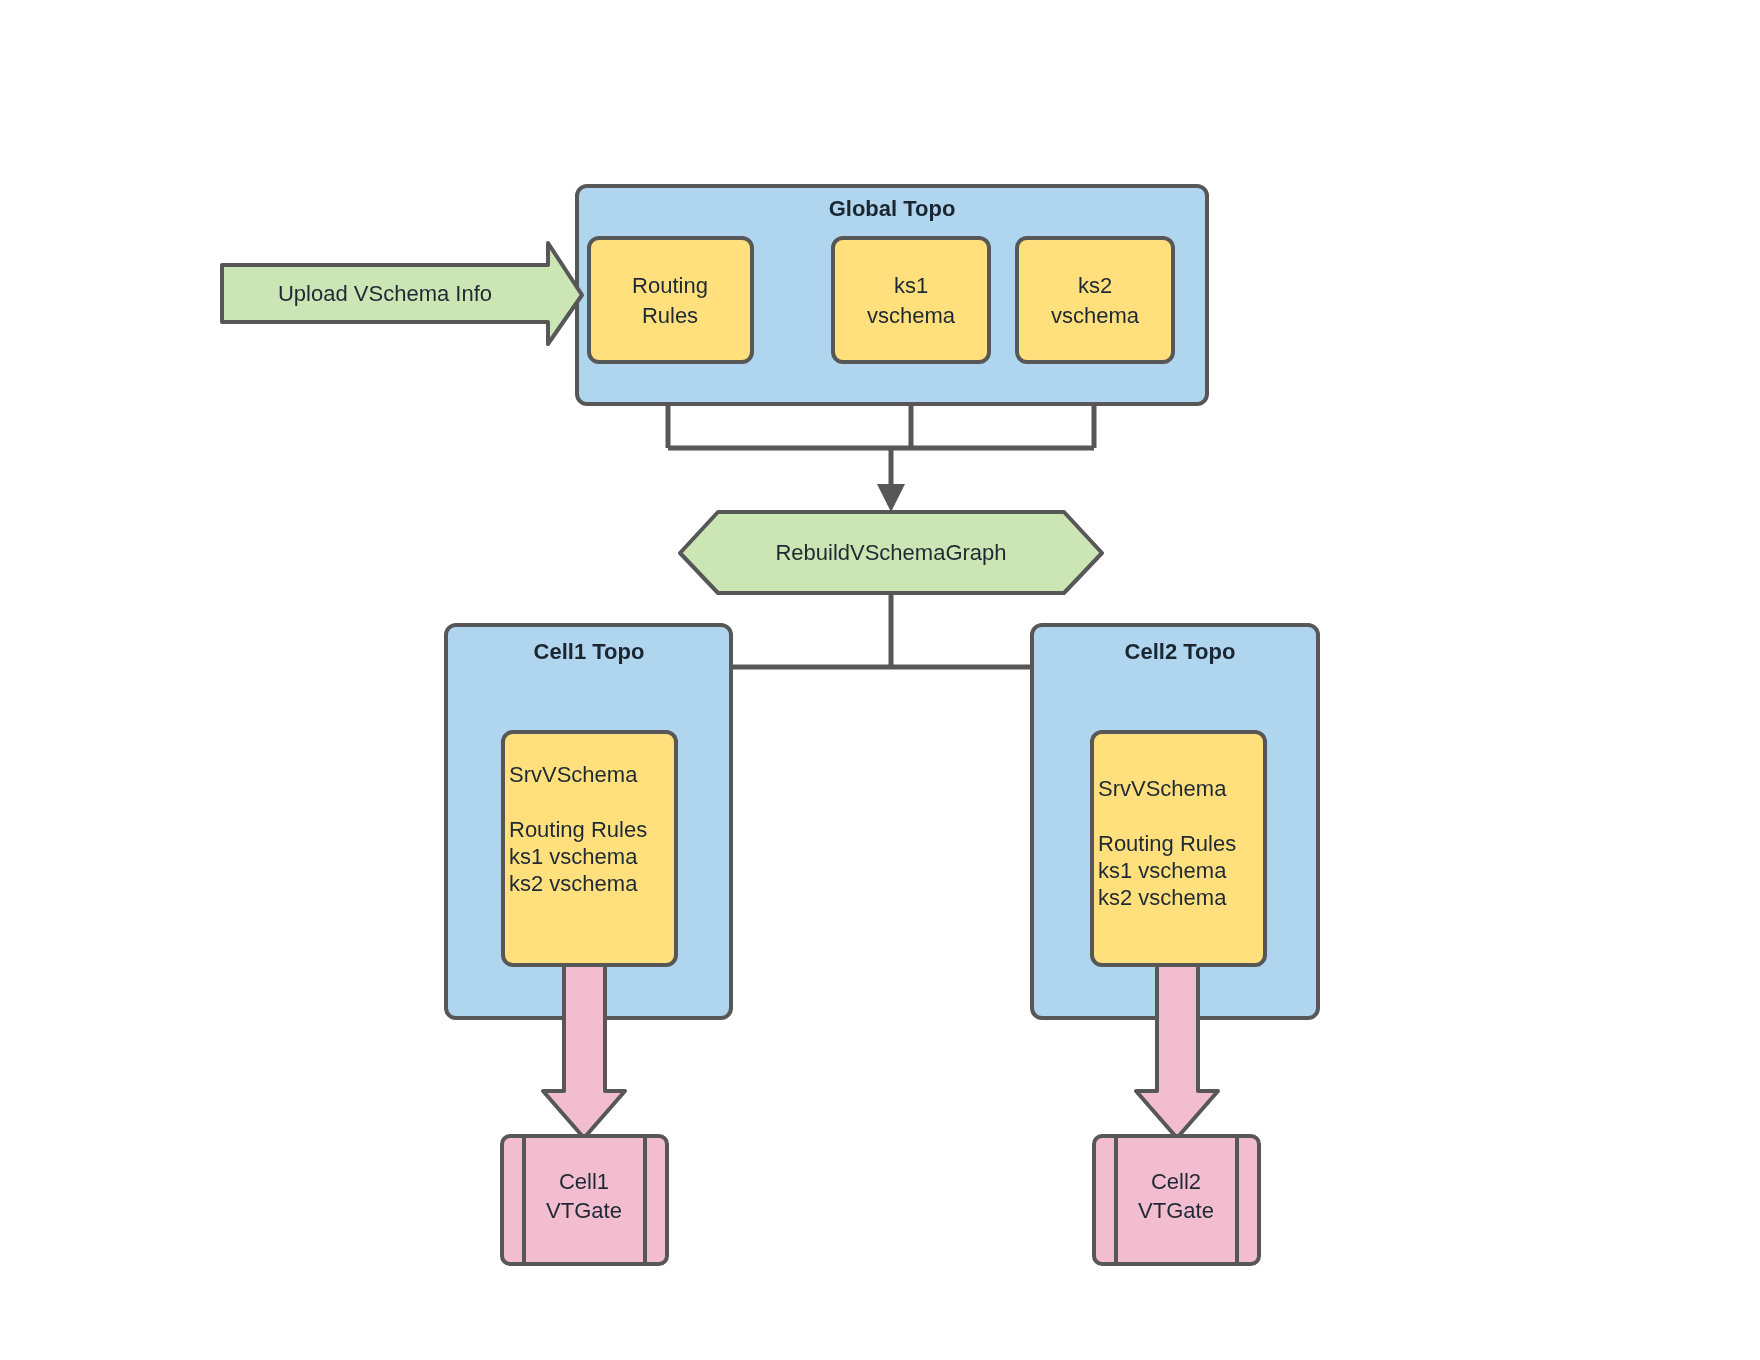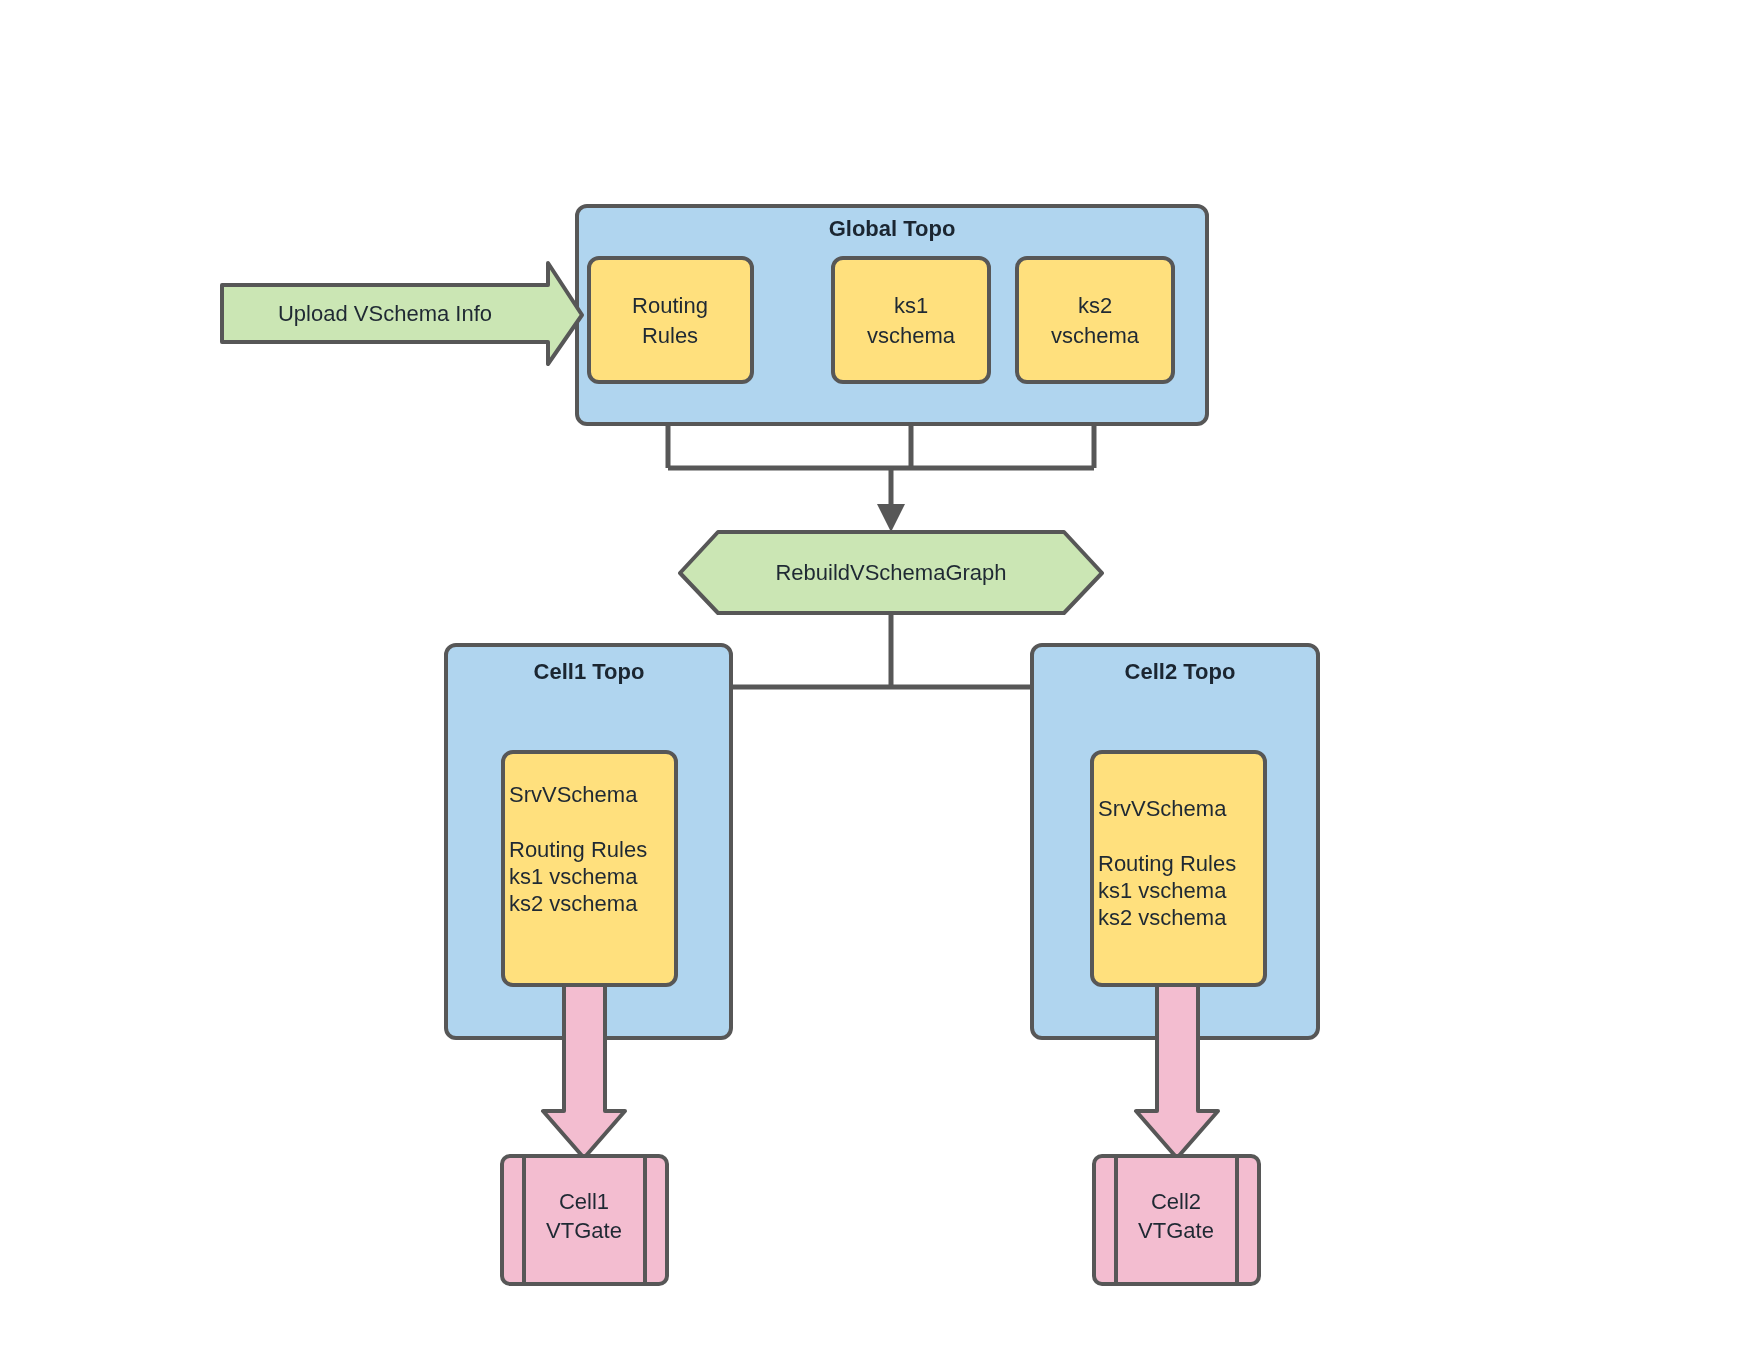--- a/index.html
+++ b/index.html
@@ -11,21 +11,20 @@
     width: 1760px;
     height: 1360px;
     font-family: "Liberation Sans", sans-serif;
     overflow: hidden;
   }
   #diagram-root {
     position: relative;
     width: 1760px;
     height: 1280px;
     background: #ffffff;
-    margin-top: 20px;
   }
   svg.canvas {
     position: absolute;
     left: 0;
     top: 0;
     width: 1760px;
     height: 1360px;
   }
   .lbl {
     font-family: "Liberation Sans", sans-serif;

